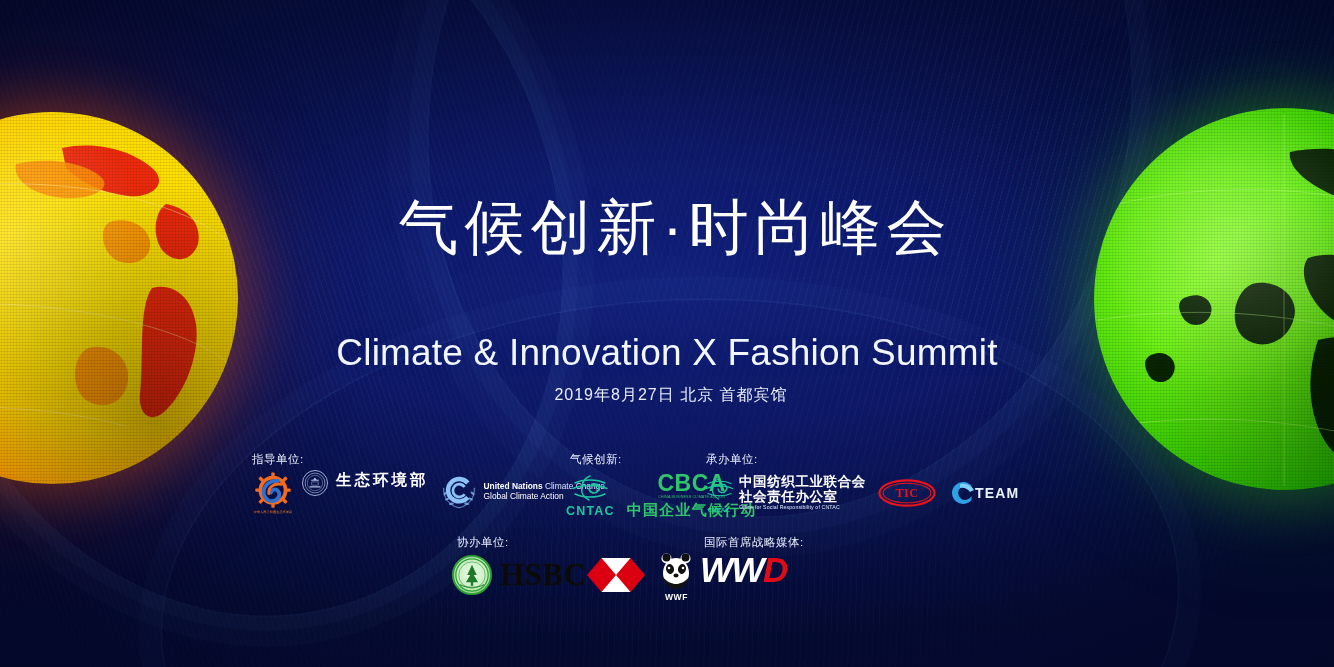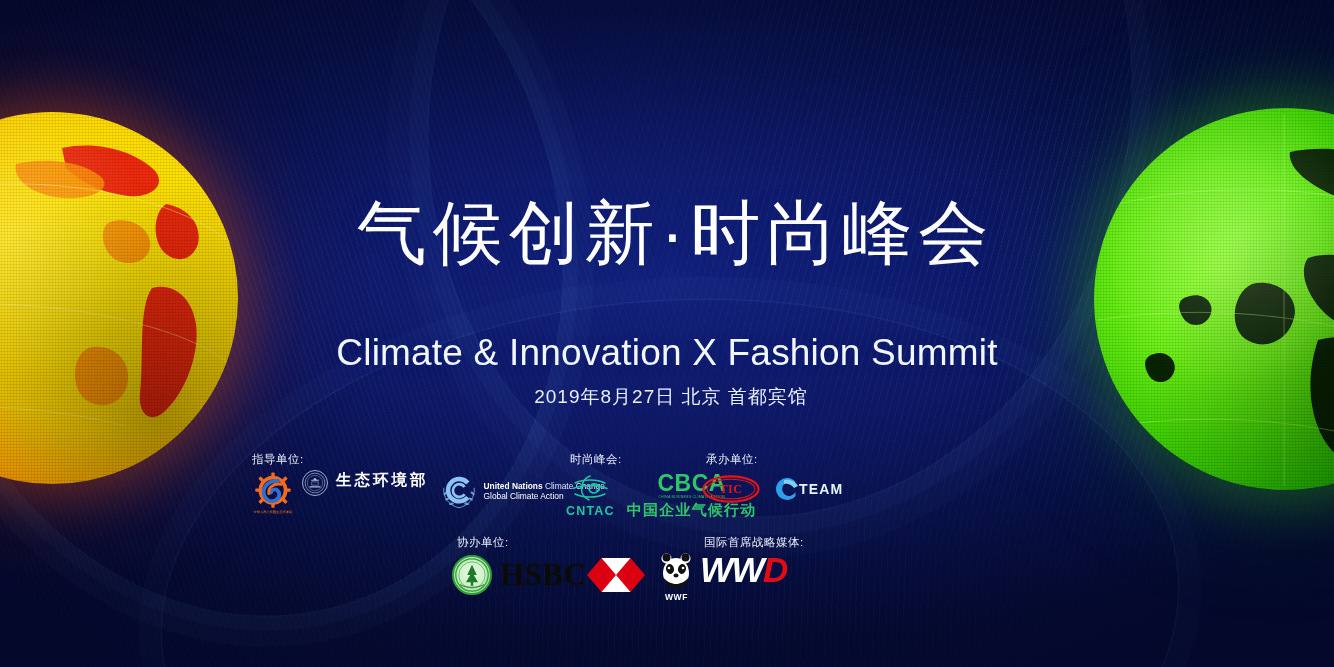--- a/index.html
+++ b/index.html
@@ -72,30 +72,30 @@
                radial-gradient(circle at 78% 82%, rgba(0,0,0,.35) 0%, transparent 56%);
   }
   .globe svg{ position:absolute; inset:0; width:100%; height:100%; }
 
   
   .center{ position:absolute; left:0; right:0; top:0; text-align:center; }
 
   .title-cn{
     position:absolute; top:196px; left:17px; right:0;
     font-family:"Liberation Sans","DejaVu Sans",sans-serif;
-    font-size:70px; line-height:1.06; font-weight:400; letter-spacing:6px;
+    font-size:60px; line-height:1.06; font-weight:400; letter-spacing:6px;
     color:#ffffff; text-shadow:0 2px 18px rgba(10,30,120,.55);
   }
   .title-en{
     position:absolute; top:296px; left:0; right:0;
     font-size:37px; line-height:1.1; font-weight:400; letter-spacing:.2px;
     color:#f2f6ff; text-shadow:0 1px 10px rgba(10,30,120,.5);margin-top:37px;
   }
   .meta{ position:absolute; top:383px; left:0; right:0; color:#e8eefc; }
-  .meta .l1{ font-size:19px; letter-spacing:1px; line-height:1.45;padding-left:8px; }
+  .meta .l1{ font-size:16px; letter-spacing:1px; line-height:1.45;padding-left:8px; }
   .meta .l2{ font-size:19px; letter-spacing:.3px; line-height:1.5; }
 
   
   .sp-label{ position:absolute; font-size:11.5px; color:#e9eefb; letter-spacing:.5px; white-space:nowrap; }
 
   .logo-row{ position:absolute; display:flex; align-items:center; }
 
   
   .mee{ display:flex; align-items:flex-start; gap:8px; }
   .mee .gear{ position:relative; width:42px; height:42px; }
@@ -239,21 +239,21 @@
 
   <div class="center">
     <div class="title-cn">气候创新·时尚峰会</div>
     <div class="title-en">Climate &amp; Innovation X Fashion Summit</div>
     <div class="meta">
       <div class="l1">2019年8月27日  北京  首都宾馆</div>
     </div>
   </div>
 
   <div class="sp-label" style="left:252px; top:452px;">指导单位:</div>
-  <div class="sp-label" style="left:570px; top:452px;">时尚峰会:</div>
+  <div class="sp-label" style="left:570px; top:452px;">气候创新:</div>
   <div class="sp-label" style="left:706px; top:452px;">承办单位:</div>
   <div class="sp-label" style="left:457px; top:535px;">协办单位:</div>
   <div class="sp-label" style="left:704px; top:535px;">国际首席战略媒体:</div>
 
   <div class="logo-row" style="left:252px; top:470px; gap:10px;">
 
     <div class="mee">
       <div class="gear">
         <svg viewBox="0 0 100 100">
           <g fill="#f26b1d">
@@ -329,20 +329,39 @@
 
     <div class="cbca">
       <div class="big">CBCA</div>
       <div class="en">CHINA BUSINESS CLIMATE ACTION</div>
       <div class="cn">中国企业气候行动</div>
     </div>
   </div>
 
   <div class="logo-row" style="left:702px; top:474px; gap:12px;">
 
+    <div class="osr">
+      <div class="globe-s">
+        <svg viewBox="0 0 60 50">
+          <g stroke="#1ec6a0" stroke-width="2.4" fill="none" stroke-linecap="round">
+            <path d="M8 14 C20 8 42 8 54 14"></path>
+            <path d="M5 24 C19 17 43 17 57 24"></path>
+            <path d="M8 34 C20 40 42 40 54 34"></path>
+            <path d="M30 4 C14 11 11 36 29 45"></path>
+          </g>
+          <path d="M33 16 C44 14 49 22 43 29 C38 35 29 32 28 25" fill="none" stroke="#1ec6a0" stroke-width="2.8" stroke-linecap="round"></path>
+        </svg>
+        <div class="cap">CNTAC</div>
+      </div>
+      <div class="blk">
+        <div class="c1">中国纺织工业联合会</div>
+        <div class="c2">社会责任办公室</div>
+        <div class="e1">Office for Social Responsibility of CNTAC</div>
+      </div>
+    </div>
 
     <div class="tic">
       <svg viewBox="0 0 160 76">
         <ellipse cx="80" cy="38" rx="76" ry="35" fill="none" stroke="#e8121a" stroke-width="6"></ellipse>
         <ellipse cx="80" cy="38" rx="66" ry="27" fill="none" stroke="#e8121a" stroke-width="3"></ellipse>
         <g fill="#e8121a" font-family="Liberation Serif, serif" font-size="34" font-weight="bold">
           <text x="80" y="50" text-anchor="middle" letter-spacing="1">TIC</text>
         </g>
       </svg>
     </div>

